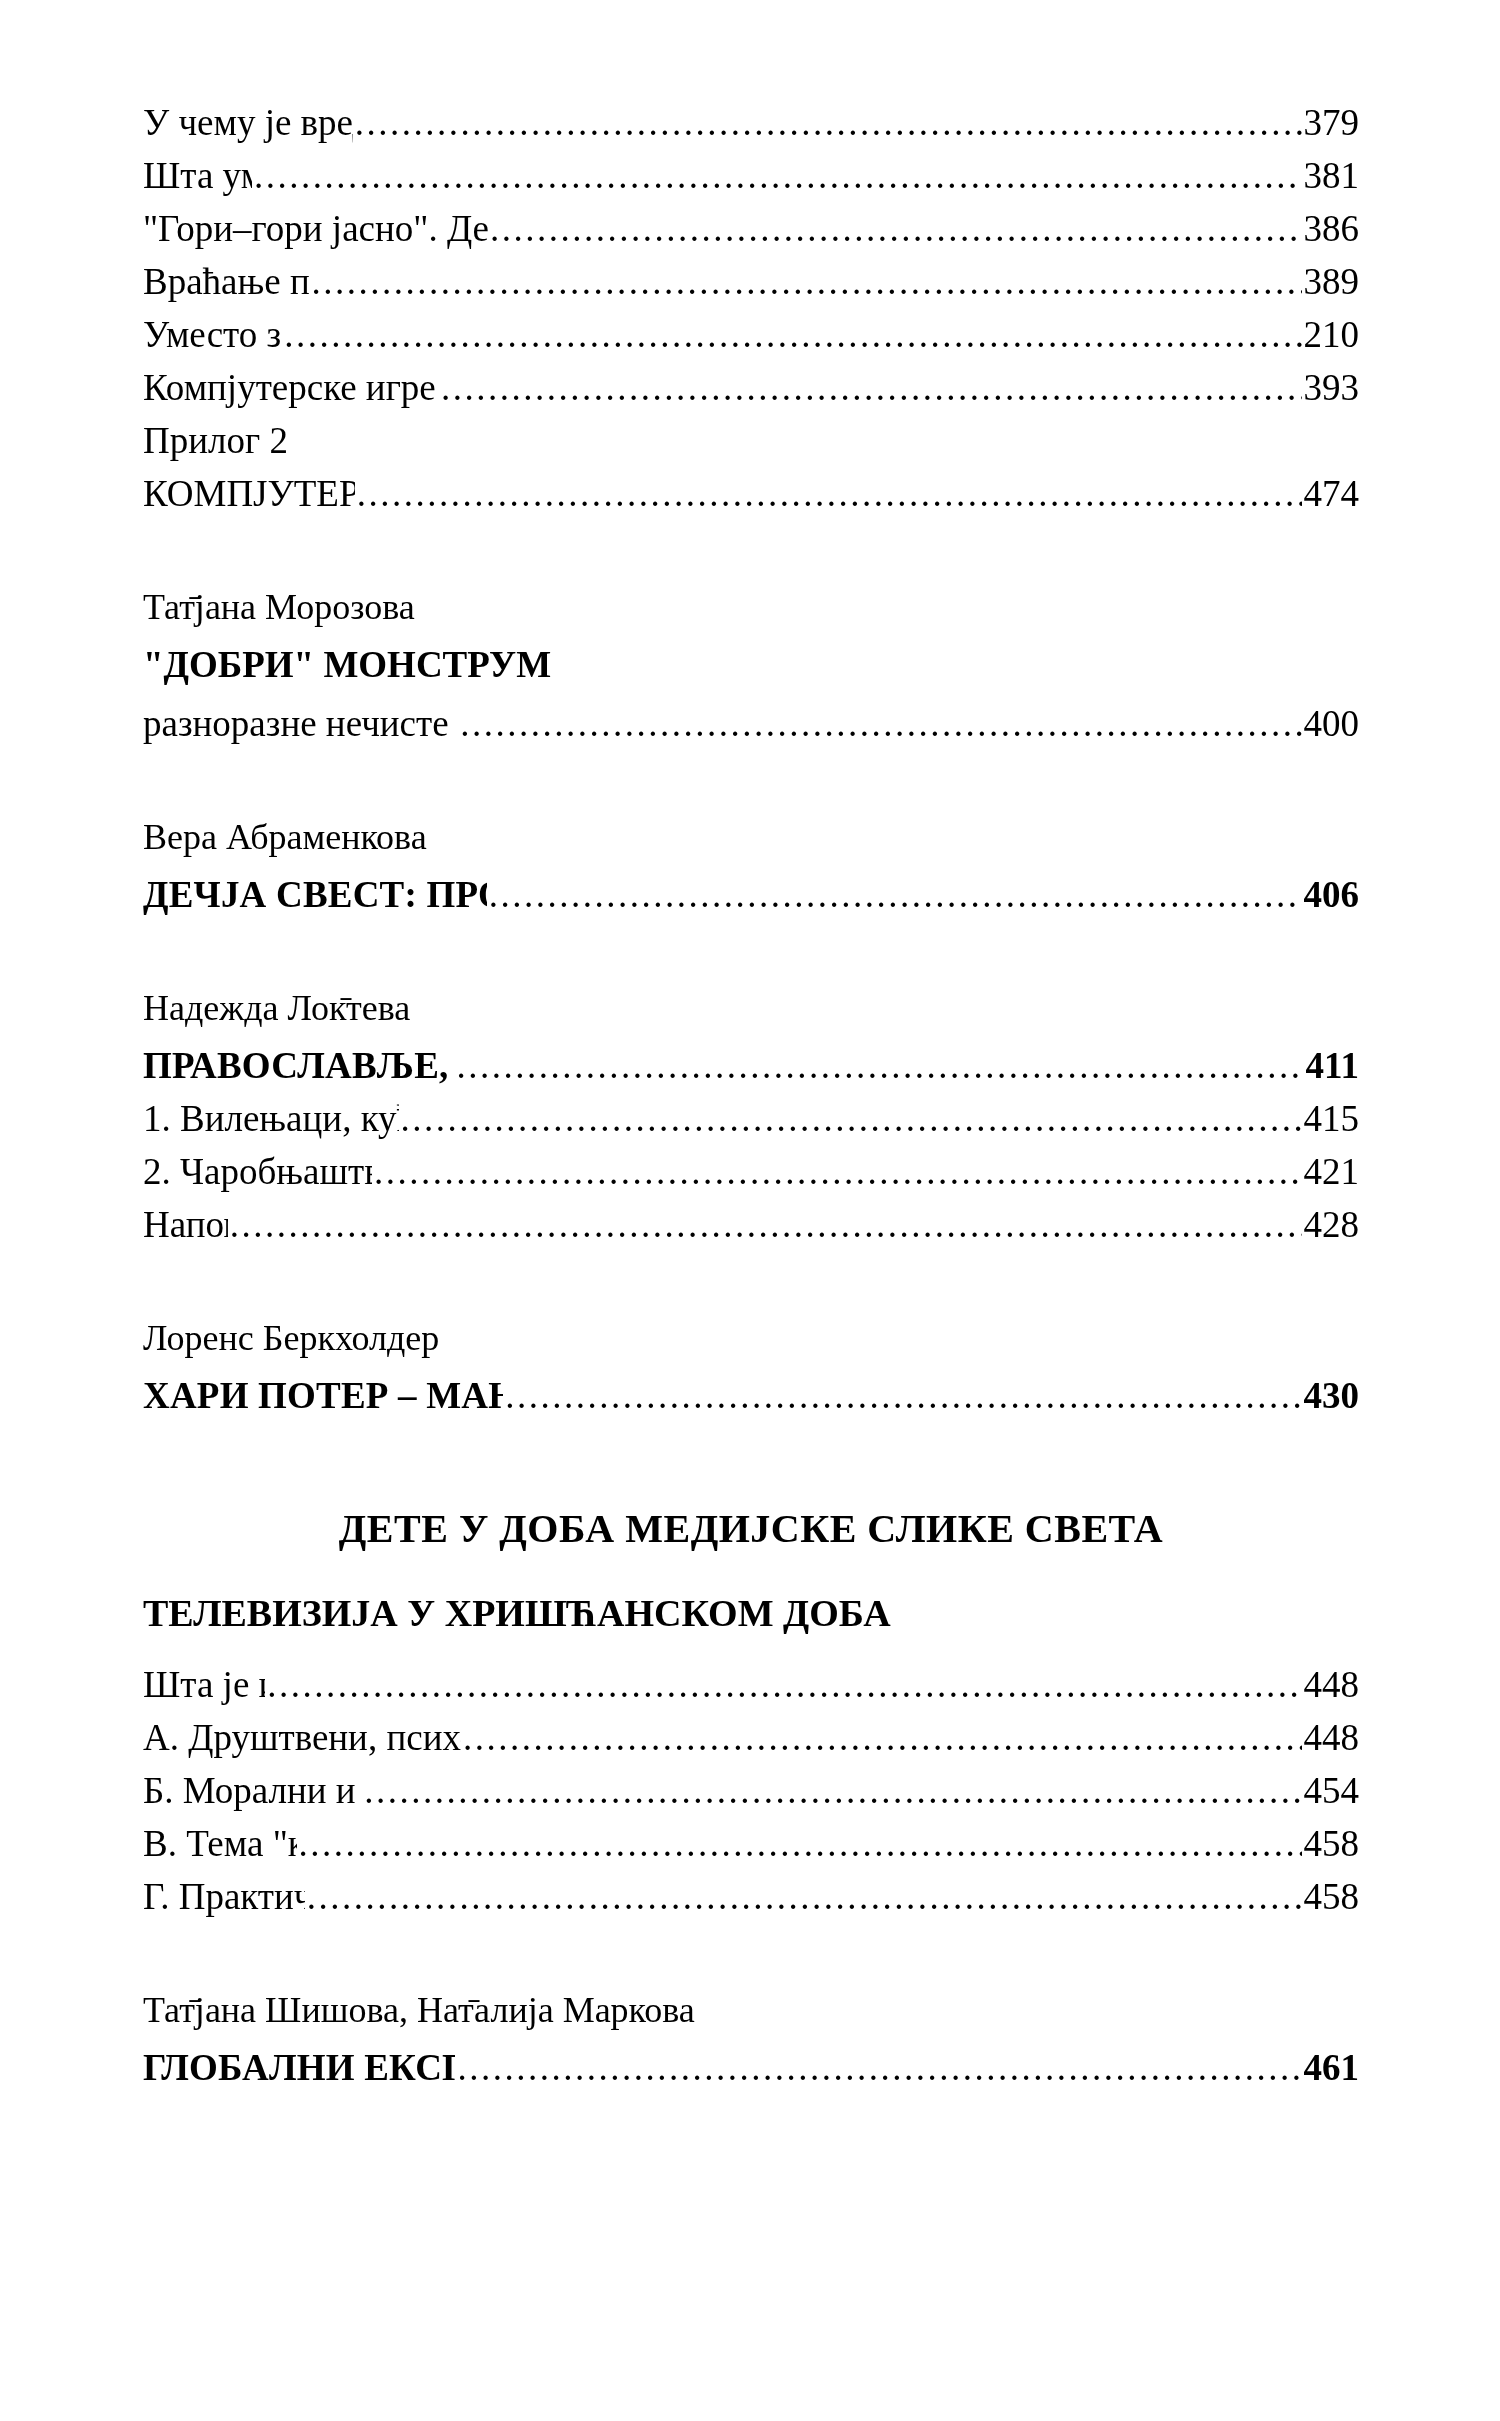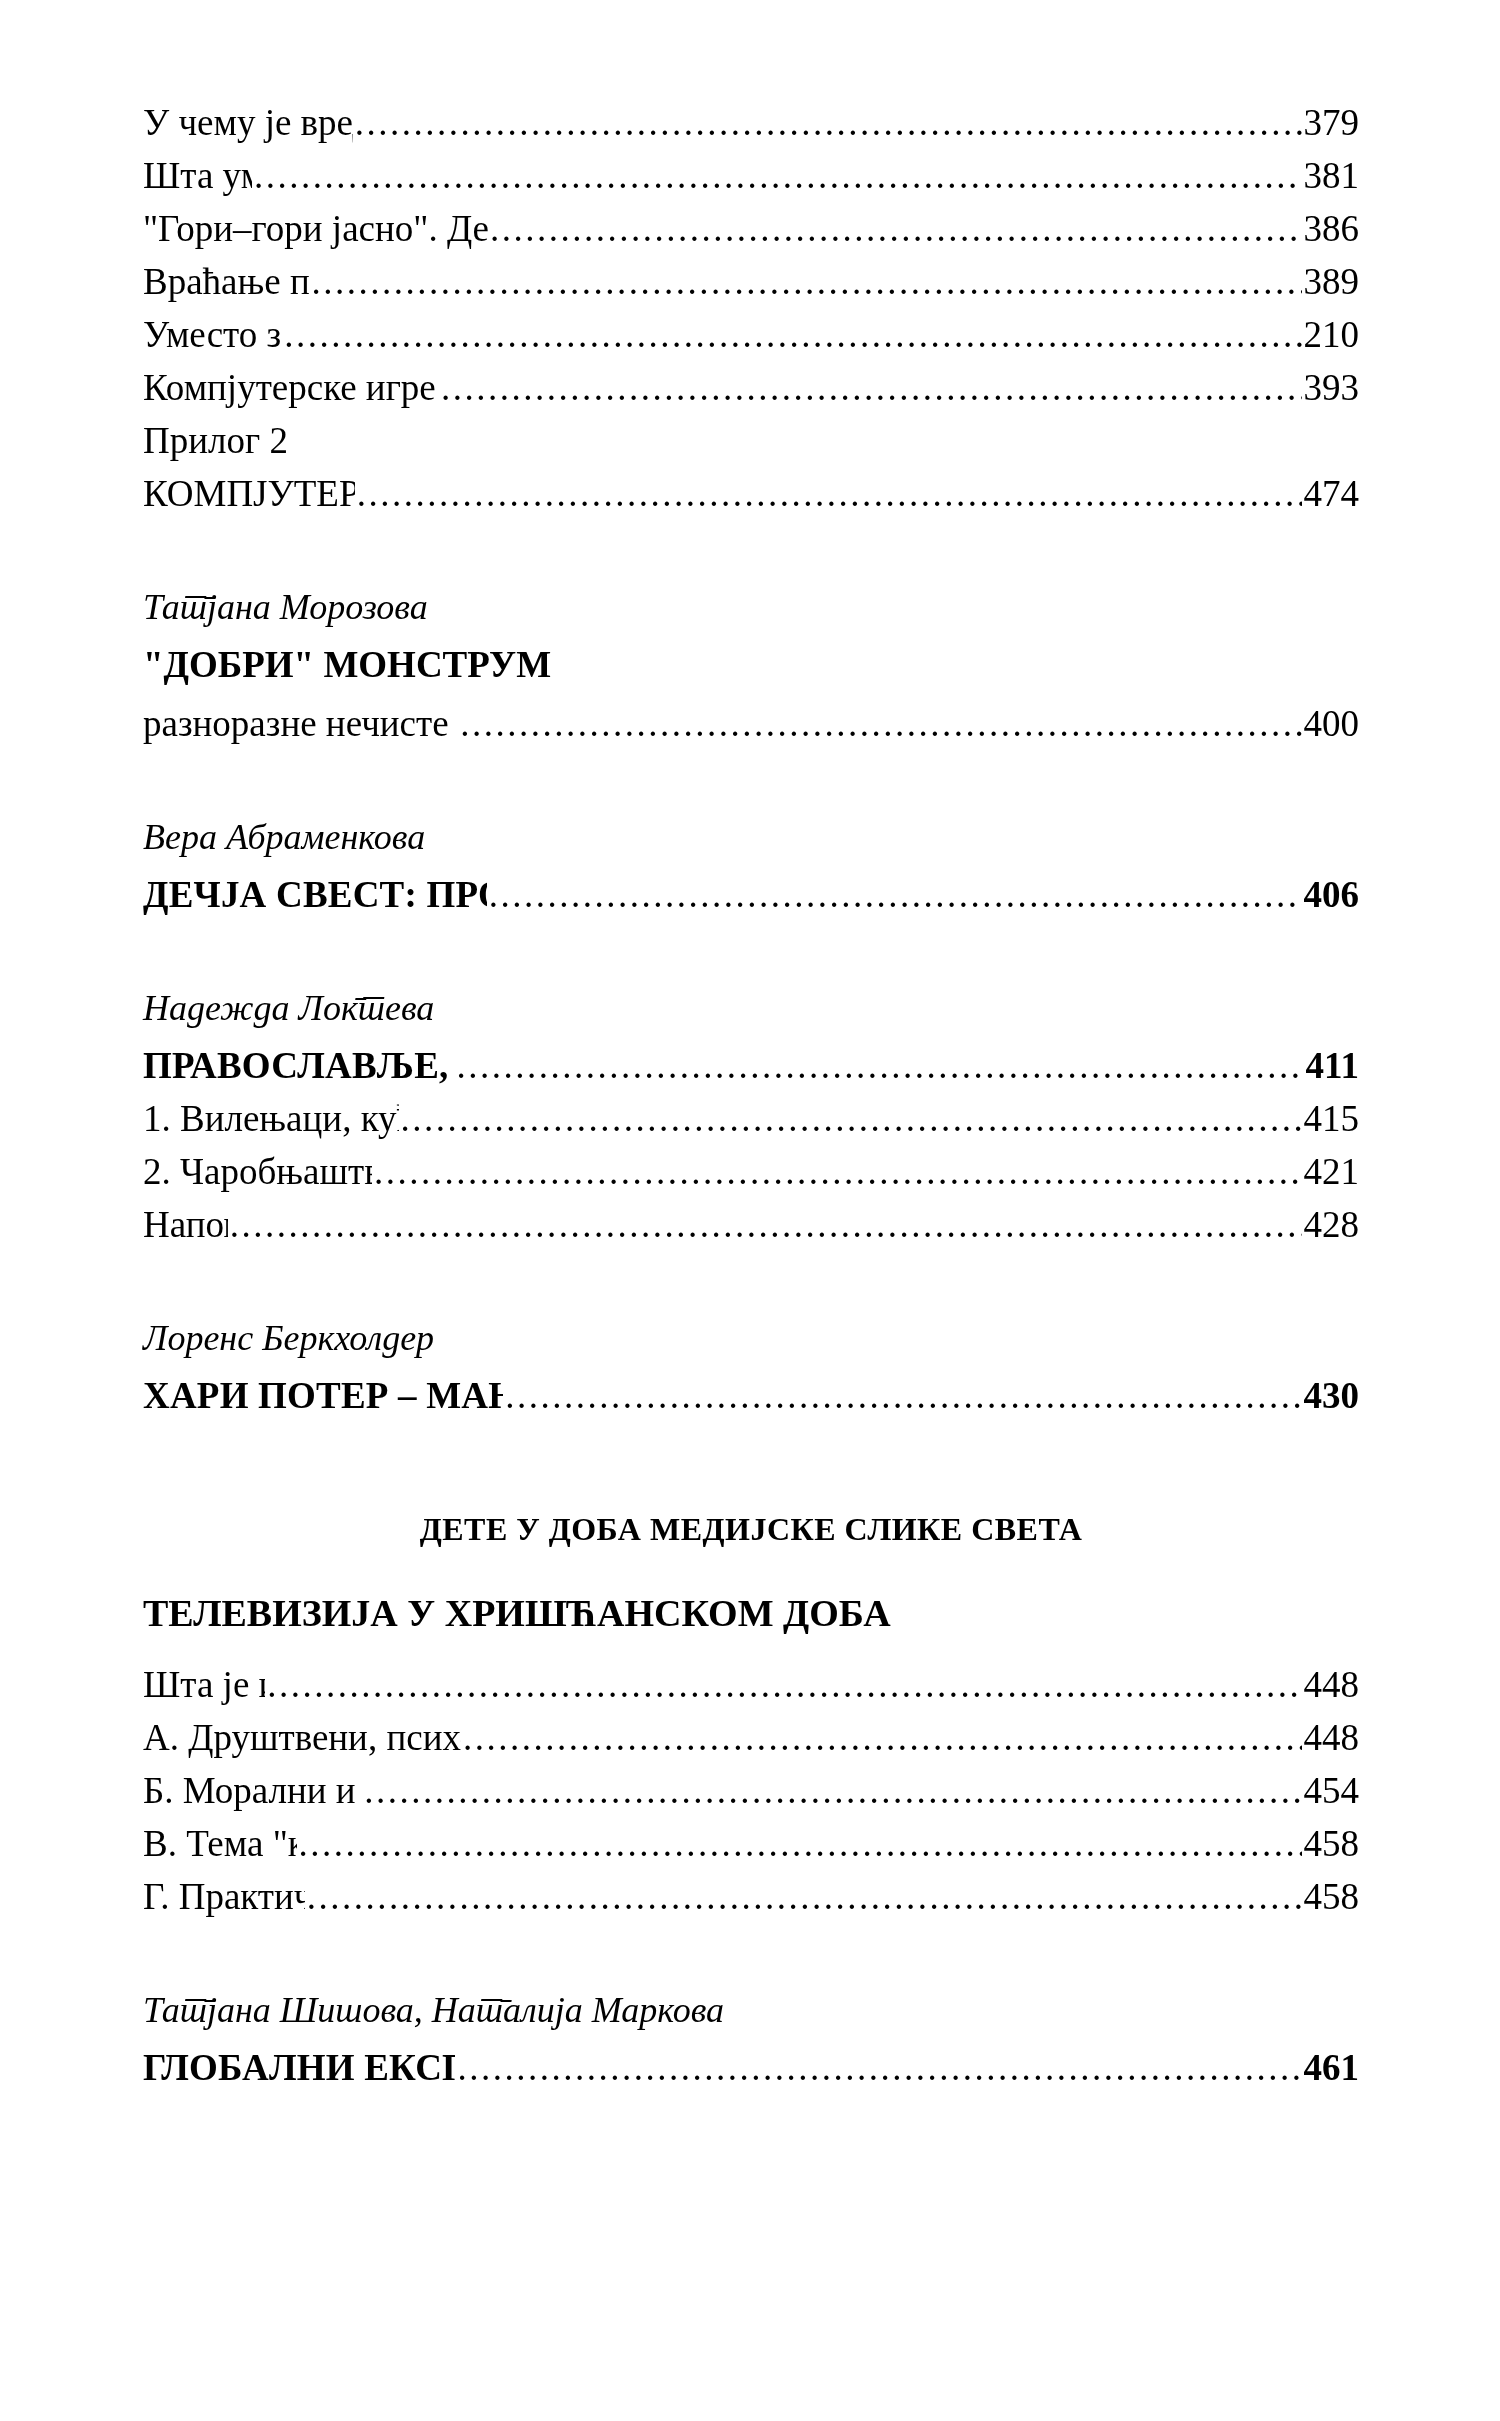--- a/index.html
+++ b/index.html
@@ -62,21 +62,20 @@
 
   
   .plain-line {
     font-size: 37px;
     line-height: 53px;
     white-space: nowrap;
   }
 
   
   .author {
-    font-style: italic;
     font-size: 36px;
     line-height: 50px;
     white-space: nowrap;
   }
 
   
   .toc-line.bold .label,
   .toc-line.bold .pageno,
   .plain-line.bold {
     font-weight: bold;
@@ -85,21 +84,21 @@
     letter-spacing: 0.2px;
   }
   .toc-line.caps .label {
     font-size: 37px;
   }
 
   
   .part-heading {
     text-align: center;
     font-weight: bold;
-    font-size: 32px;
+    font-size: 40px;
     line-height: 54px;
     letter-spacing: 0.5px;
     white-space: nowrap;
   }
   .section-heading {
     font-weight: bold;
     font-size: 38px;
     line-height: 54px;
     white-space: nowrap;
   }

